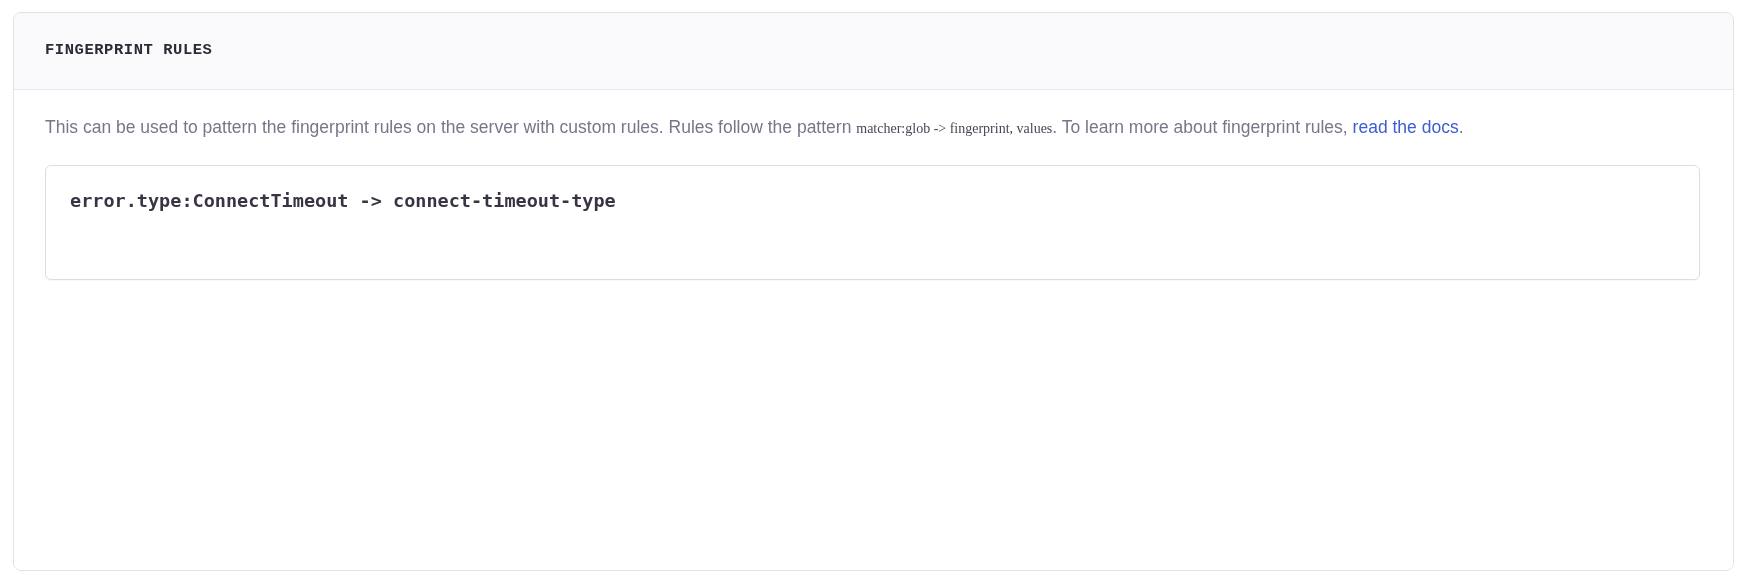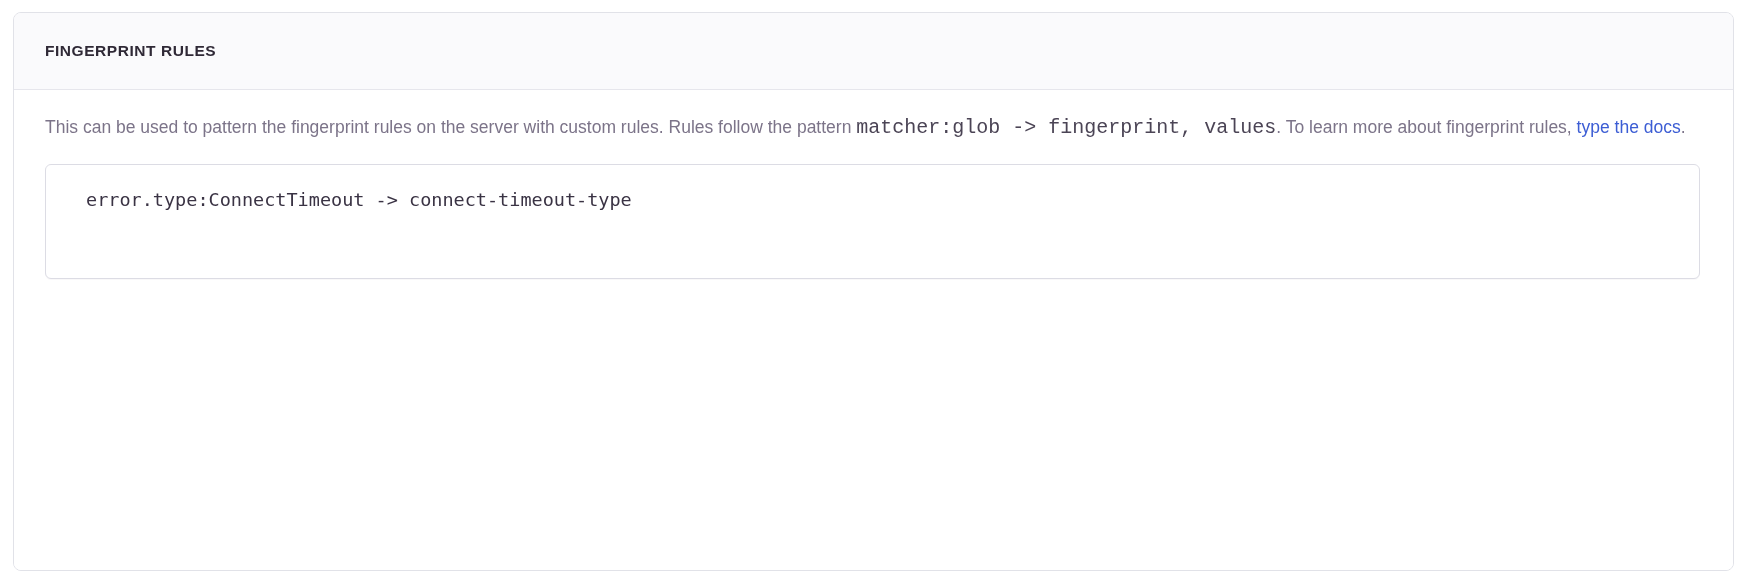--- a/index.html
+++ b/index.html
@@ -47,40 +47,41 @@
   }
 
   .card-title {
     font-size: 15.5px;
     font-weight: bold;
     letter-spacing: 0.55px;
     color: #2f2936;
     line-height: 1;
     text-transform: uppercase;
     white-space: nowrap;
+    font-family: Liberation Mono, monospace;
   }
 
   .card-body {
     box-sizing: border-box;
     flex: 1 1 auto;
     padding: 22px 31px 0 31px;
     background: #ffffff;
   }
 
   .description {
     margin: 0;
     font-size: 17.5px;
     line-height: 30px;
     color: #7c7489;
     max-width: 1650px;
   }
 
   .description .inline-code {
-    font-family: Liberation Mono, monospace;
-    font-size: 20px;
+    font-family: Liberation Serif, serif;
+    font-size: 14px;
     color: #4b4455;
     letter-spacing: 0;
   }
 
   .description .doc-link {
     color: #3c5dd4;
     text-decoration: none;
     cursor: pointer;
   }
 
@@ -101,28 +102,29 @@
 
   .rule-input {
     box-sizing: border-box;
     display: block;
     margin: 21px 10px 0 0;
     width: 1655px;
     height: 115px;
     background: #ffffff;
     border: 1px solid #dcdce4;
     border-radius: 6px;
-    padding: 20px 14px 14px 40px;
+    padding: 20px 14px 14px 24px;
     font-family: "DejaVu Sans Mono", "Liberation Mono", monospace;
     font-size: 18.5px;
     line-height: 30px;
     color: #3a3344;
     resize: none;
     outline: none;
     box-shadow: 0 1px 1px rgba(50, 45, 60, 0.03);
+    font-weight: bold;
   }
   .rule-input::placeholder {
     color: #b0abba;
   }
 </style>
 </head>
 <body>
 
 <div class="page">
 
@@ -130,21 +132,21 @@
 
     <div class="card-header">
       <h2 class="card-title">FINGERPRINT RULES</h2>
     </div>
 
     <div class="card-body">
 
       <p class="description">
         <span>This can be used to pattern the fingerprint rules on the server with custom rules. Rules follow the pattern</span>
         <span class="inline-code">matcher:glob -&gt; fingerprint, values</span><span>. To learn more about fingerprint rules,</span>
-        <a class="doc-link" href="#">type the docs</a><span>.</span>
+        <a class="doc-link" href="#">read the docs</a><span>.</span>
       </p>
 
 
       <textarea class="rule-input" spellcheck="false" placeholder="error.type:ConnectTimeout -&gt; connect-timeout-type" style="">error.type:ConnectTimeout -&gt; connect-timeout-type</textarea>
 
     </div>
   </section>
 </div>
 
 </body></html>

